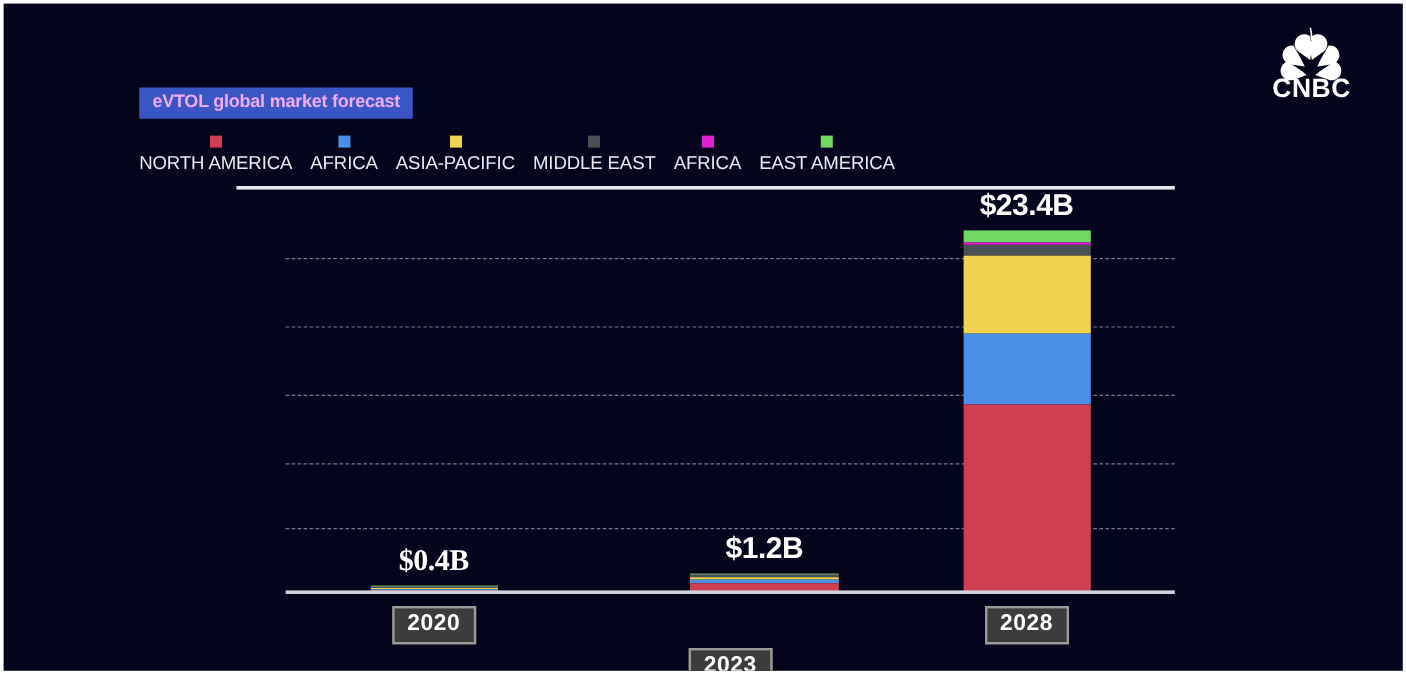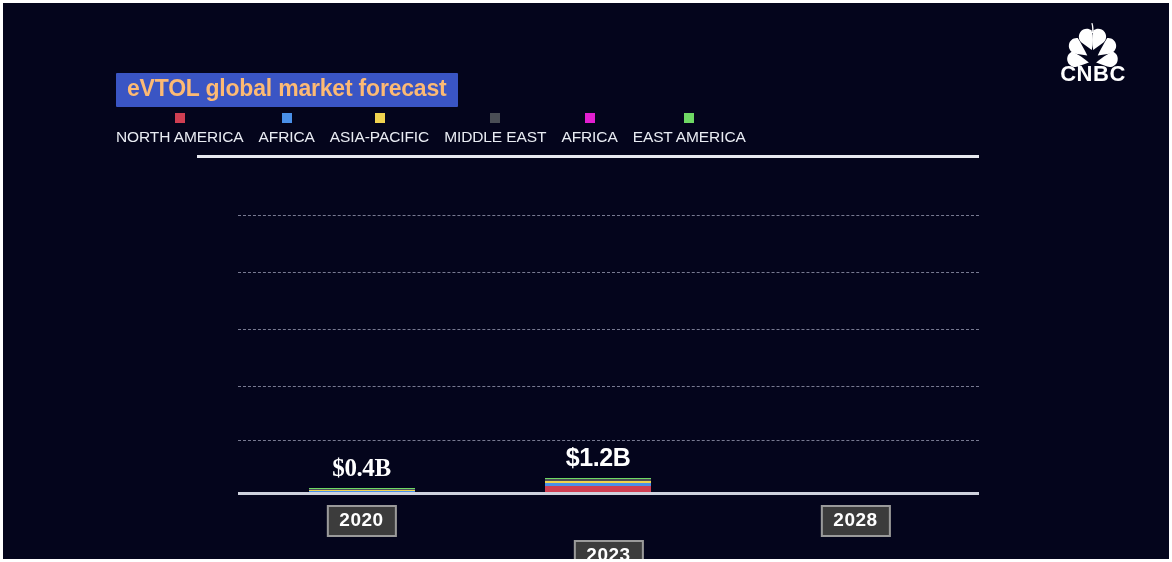--- a/index.html
+++ b/index.html
@@ -36,22 +36,22 @@
   
   .title-bar {
     position: absolute;
     left: 113px;
     top: 70px;
     background: #3a55c4;
     padding: 3px 11px 5px 11px;
     border-radius: 1px;
   }
   .title-bar .title-text {
-    color: #fdba74;
-    font-size: 23px;
+    color: #f0abfc;
+    font-size: 15px;
     font-weight: bold;
     letter-spacing: -0.2px;
     white-space: nowrap;
     line-height: 1.12;
   }
 
   
   .legend {
     position: absolute;
     left: 113px;
@@ -229,31 +229,42 @@
           <div class="bar-stack" style="height: 5.15385px;">
             <div class="seg" style="background: rgb(207, 63, 82); height: 25%;"></div>
             <div class="seg" style="background: rgb(74, 144, 232); height: 20%;"></div>
             <div class="seg" style="background: rgb(240, 211, 79); height: 17.5%;"></div>
             <div class="seg" style="background: rgb(74, 78, 85); height: 12.5%;"></div>
             <div class="seg" style="background: rgb(226, 31, 208); height: 7.5%;"></div>
             <div class="seg" style="background: rgb(111, 217, 100); height: 17.5%;"></div>
           </div>
           <div class="bar-value" style="bottom: 11.1538px; font-family: Liberation Serif, serif;">$0.4B</div>
         </div>
-        <div class="bar-group" style="left: 348px; width: 106px; height: 15.4615px;">
+        <div class="bar-group" style="left: 378px; width: 124px; height: 15.4615px;">
           <div class="bar-stack" style="height: 15.4615px;">
             <div class="seg" style="background: rgb(207, 63, 82); height: 45.8333%;"></div>
             <div class="seg" style="background: rgb(74, 144, 232); height: 20.8333%;"></div>
             <div class="seg" style="background: rgb(240, 211, 79); height: 12.5%;"></div>
             <div class="seg" style="background: rgb(74, 78, 85); height: 10%;"></div>
             <div class="seg" style="background: rgb(226, 31, 208); height: 4.16667%;"></div>
             <div class="seg" style="background: rgb(111, 217, 100); height: 6.66667%;"></div>
           </div>
           <div class="bar-value" style="bottom: 21.4615px;">$1.2B</div>
         </div>
+        <div class="bar-group" style="left: 605.5px; width: 106px; height: 301.5px;">
+          <div class="bar-stack" style="height: 301.5px;">
+            <div class="seg" style="background: rgb(207, 63, 82); height: 51.7094%;"></div>
+            <div class="seg" style="background: rgb(74, 144, 232); height: 19.6581%;"></div>
+            <div class="seg" style="background: rgb(240, 211, 79); height: 21.3675%;"></div>
+            <div class="seg" style="background: rgb(74, 78, 85); height: 3.20513%;"></div>
+            <div class="seg" style="background: rgb(226, 31, 208); height: 0.641026%;"></div>
+            <div class="seg" style="background: rgb(111, 217, 100); height: 3.4188%;"></div>
+          </div>
+          <div class="bar-value" style="bottom: 307.5px;">$23.4B</div>
+        </div>
       </div>
     <div class="axis-base"></div>
   </div>
 
   <div class="xlabels">
       <div class="xlabel" style="left: 164.5px;">2020</div>
       <div class="xlabel" style="left: 411.5px; margin-top: 35px;">2023</div>
       <div class="xlabel" style="left: 658.5px;">2028</div>
     </div>
 

